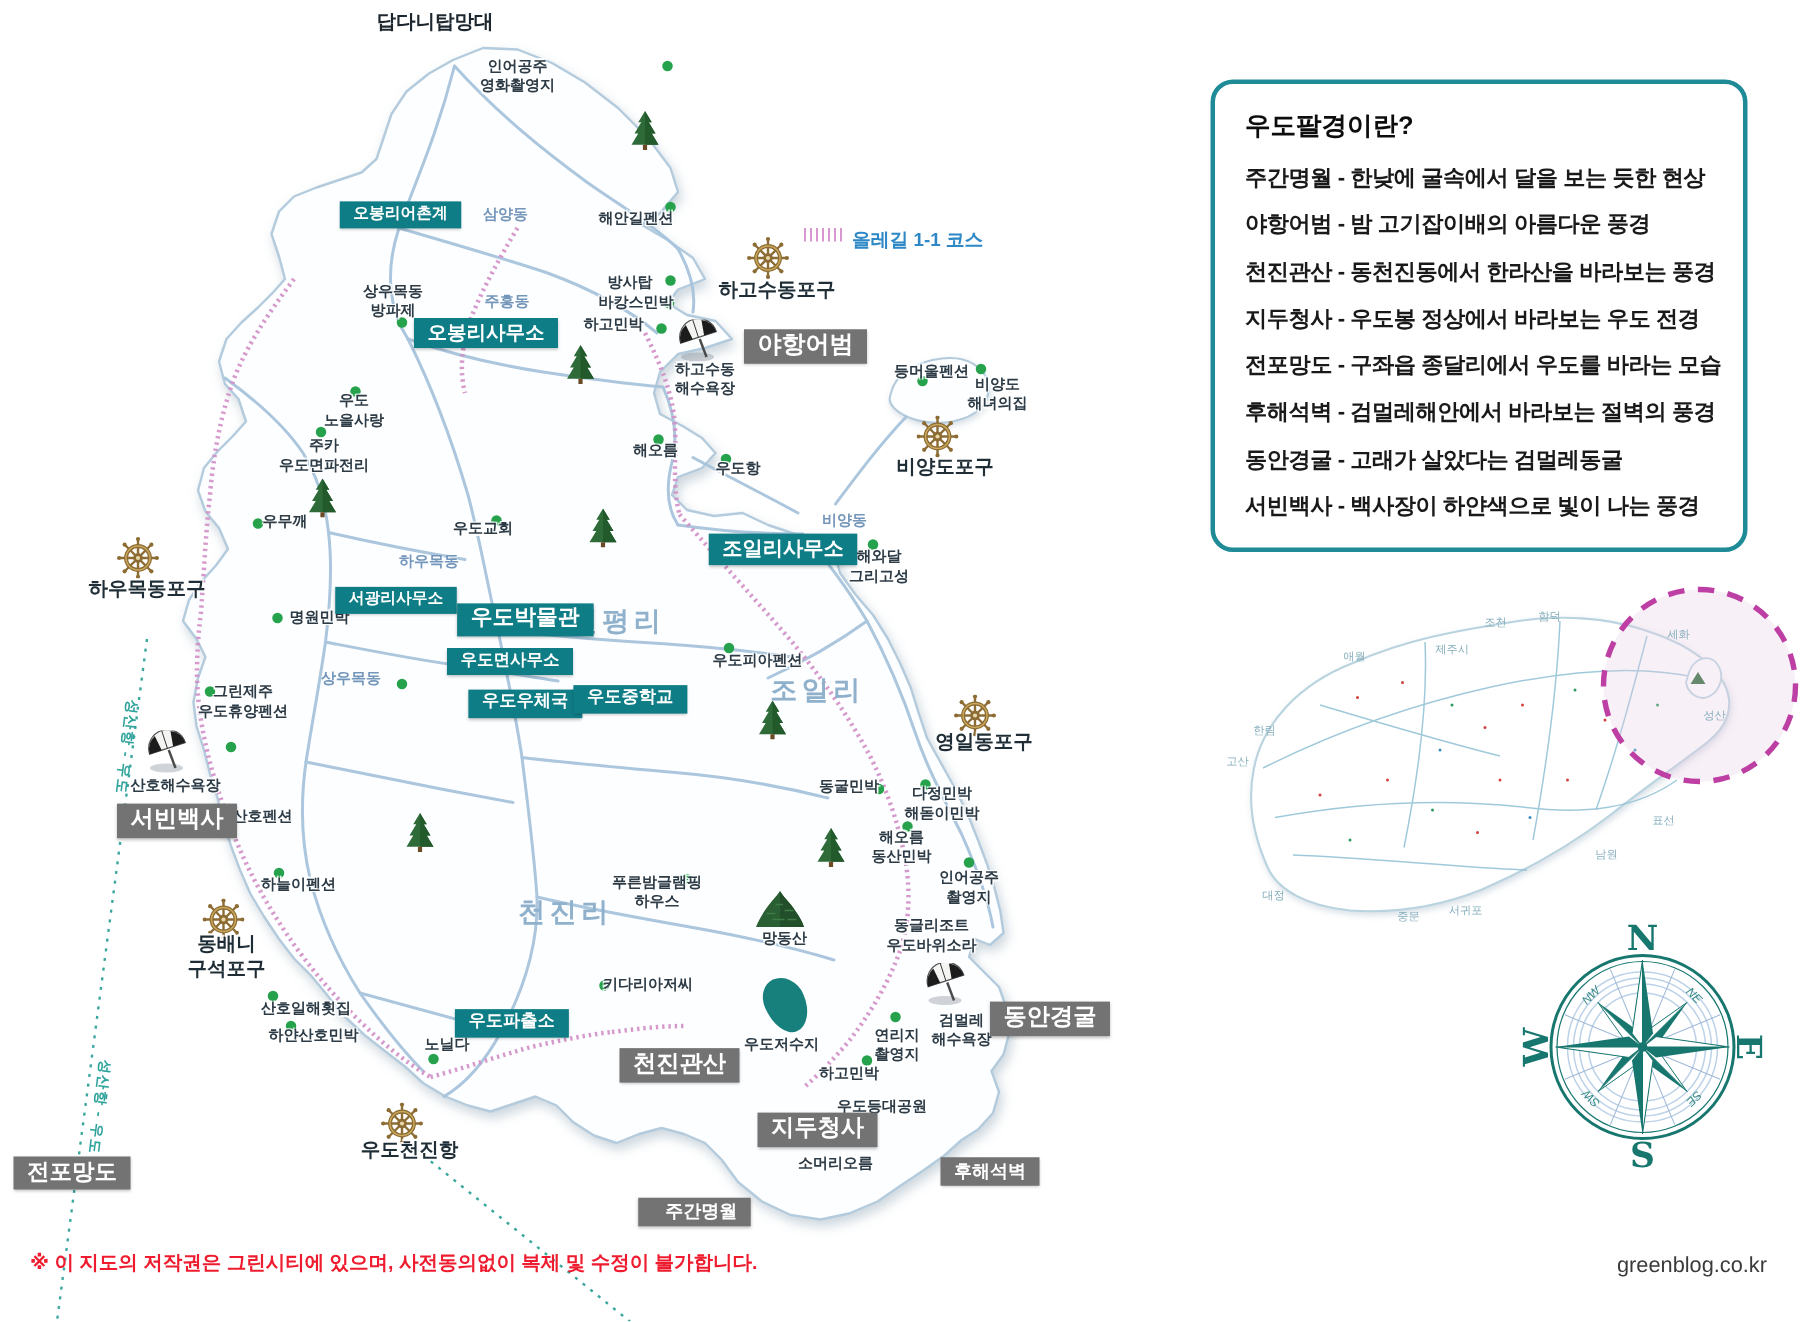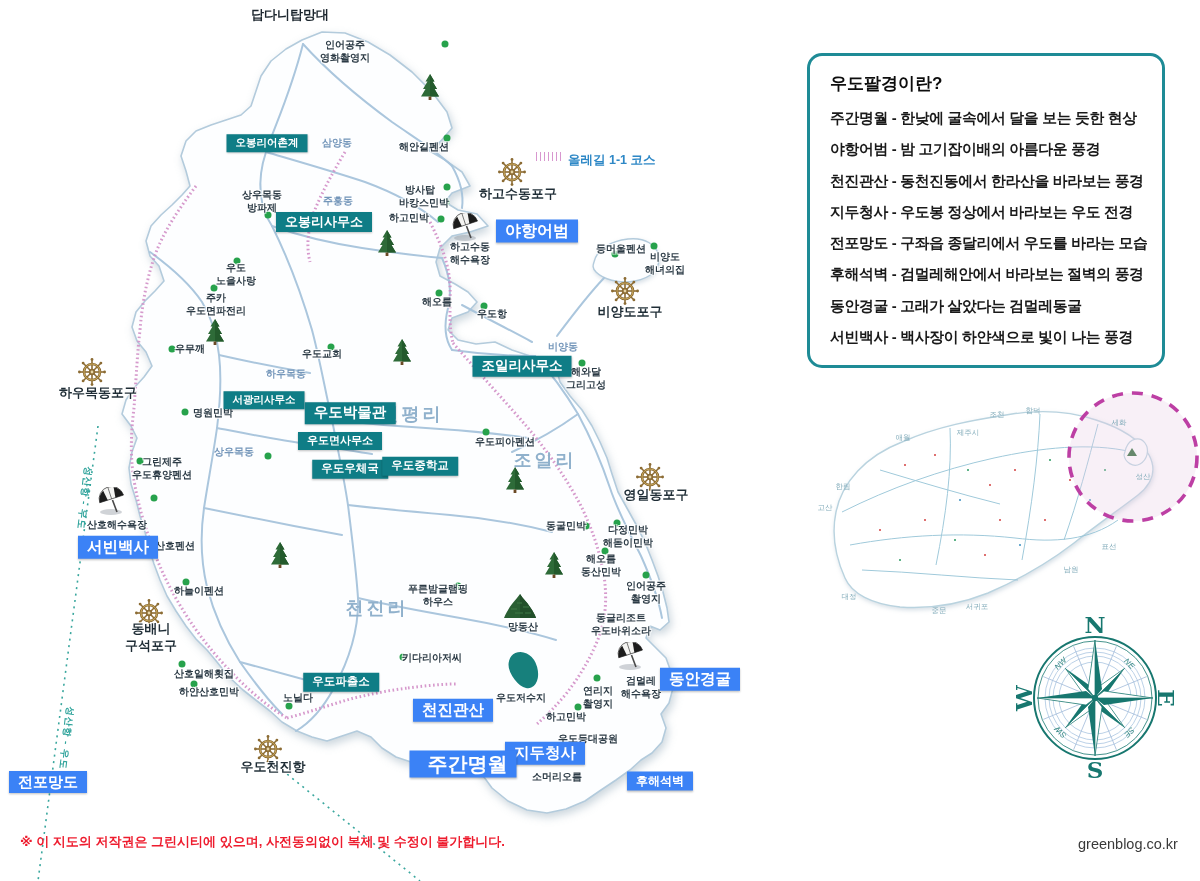--- a/index.html
+++ b/index.html
@@ -4,21 +4,21 @@
 <style>
   html,body{margin:0;padding:0;background:#fff;}
   #canvas{position:relative;width:1200px;height:881px;background:#ffffff;overflow:hidden;
           font-family:"Liberation Sans","DejaVu Sans",sans-serif;}
   #base-svg{position:absolute;left:0;top:0;z-index:0;}
   #map-labels{position:absolute;left:0;top:0;width:1200px;height:881px;z-index:2;}
   #map-labels > div{position:absolute;transform:translate(-50%,-50%);}
   .box{color:#fff;font-weight:bold;white-space:nowrap;padding:3px 9px 4px;z-index:3;
        box-shadow:0 1px 2px rgba(0,0,0,.25);line-height:1;}
   .teal{background:#0f7d86;}
-  .blue{background:#3b82f6;}
+  .blue{background:#737373;}
   .poi{font-size:10px;font-weight:bold;color:#2c3b46;text-align:center;line-height:1.3;
        white-space:pre-line;text-shadow:1px 1px 0 rgba(255,255,255,.85),-1px -1px 0 rgba(255,255,255,.85),1px -1px 0 rgba(255,255,255,.85),-1px 1px 0 rgba(255,255,255,.85);}
   .poi.port{font-size:13px;color:#1f2d36;}
   .poi.big{font-size:13px;color:#1c262e;}
   .district{font-size:10px;font-weight:bold;color:#7496ba;white-space:nowrap;
        text-shadow:1px 1px 0 rgba(255,255,255,.8);}
   .region{font-size:18px;font-weight:bold;color:#90b1cc;letter-spacing:3px;white-space:nowrap;}
   .dot{width:7px;height:7px;background:#27a24c;border-radius:50%;}
   .icon{line-height:0;}
   .ferry{font-size:9.5px;font-weight:bold;color:#2ea39b;white-space:nowrap;letter-spacing:1px;}
@@ -533,21 +533,21 @@
       <div class="box teal" style="left: 350px; top: 469px; font-size: 11.5px;">우도우체국</div>
       <div class="box teal" style="left: 420px; top: 466px; font-size: 11.5px;">우도중학교</div>
       <div class="box teal" style="left: 522px; top: 366px; font-size: 13.5px;">조일리사무소</div>
       <div class="box teal" style="left: 341px; top: 682px; font-size: 11.5px;">우도파출소</div>
       <div class="box blue" style="left: 537px; top: 231px; font-size: 16px;">야항어범</div>
       <div class="box blue" style="left: 118px; top: 547px; font-size: 15.5px;">서빈백사</div>
       <div class="box blue" style="left: 700px; top: 679px; font-size: 15.5px;">동안경굴</div>
       <div class="box blue" style="left: 453px; top: 710px; font-size: 15.5px;">천진관산</div>
       <div class="box blue" style="left: 545px; top: 753px; font-size: 15.5px;">지두청사</div>
       <div class="box blue" style="left: 660px; top: 781px; font-size: 12px;">후해석벽</div>
-      <div class="box blue" style="left: 463px; top: 764px; font-size: 20px; padding-left: 18px;">주간명월</div>
+      <div class="box blue" style="left: 463px; top: 808px; font-size: 12px; padding-left: 18px;">주간명월</div>
       <div class="box blue" style="left: 48px; top: 782px; font-size: 15px;">전포망도</div>
       <div class="inset-label" style="left: 968px; top: 433px;">제주시</div>
       <div class="inset-label" style="left: 997px; top: 415px;">조천</div>
       <div class="inset-label" style="left: 1033px; top: 411px;">함덕</div>
       <div class="inset-label" style="left: 1119px; top: 423px;">세화</div>
       <div class="inset-label" style="left: 1143px; top: 477px;">성산</div>
       <div class="inset-label" style="left: 1109px; top: 547px;">표선</div>
       <div class="inset-label" style="left: 1071px; top: 570px;">남원</div>
       <div class="inset-label" style="left: 977px; top: 607px;">서귀포</div>
       <div class="inset-label" style="left: 939px; top: 611px;">중문</div>

